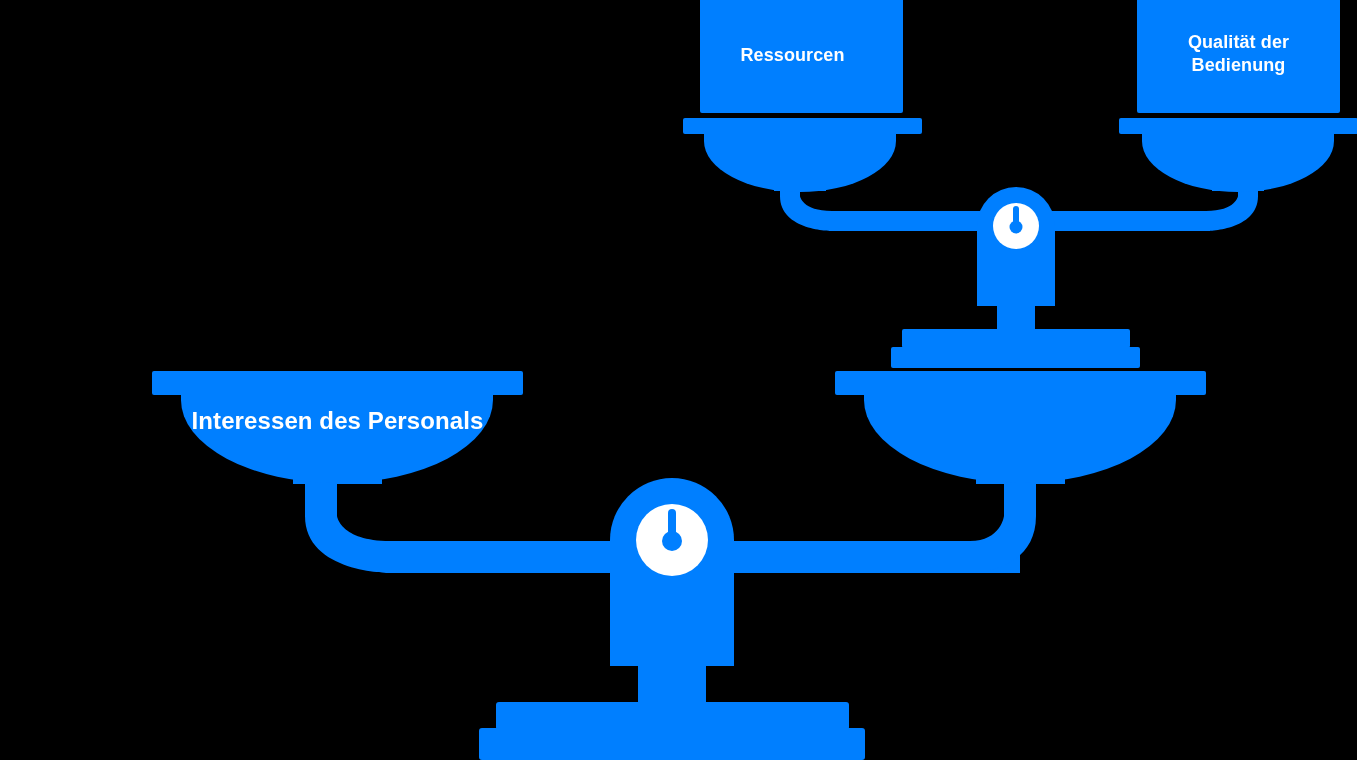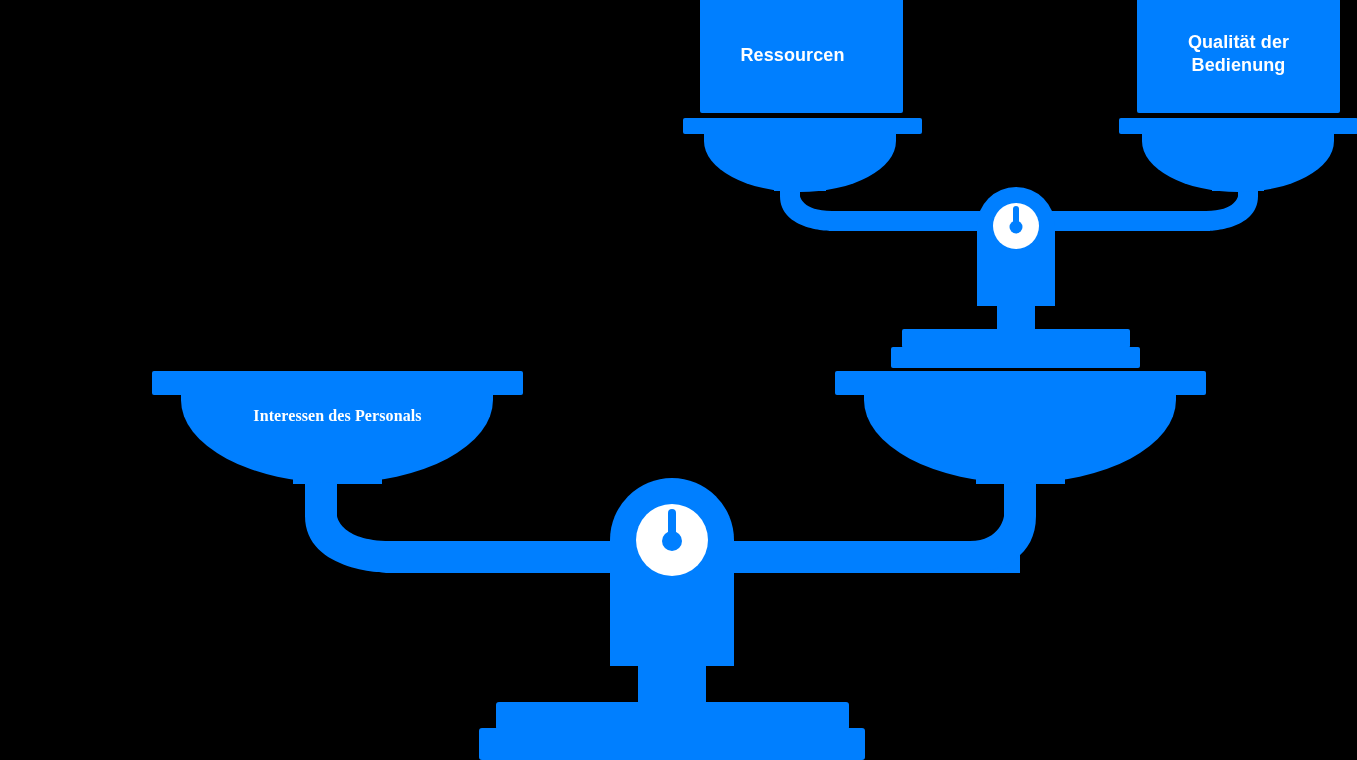--- a/index.html
+++ b/index.html
@@ -31,23 +31,22 @@
     position: absolute;
     color: #ffffff;
     font-family: "Liberation Sans", sans-serif;
     font-weight: bold;
     text-align: center;
     line-height: 1.25;
     white-space: pre-line;
     pointer-events: none;
   }
   .label-pan {
-    font-size: 16px;
+    font-size: 24px;
     letter-spacing: 0.1px;
-    font-family: Liberation Serif, serif;
   }
   .label-box {
     font-size: 18px;
     letter-spacing: 0.1px;
   }
 </style>
 </head>
 <body>
 
 <div id="stage">

